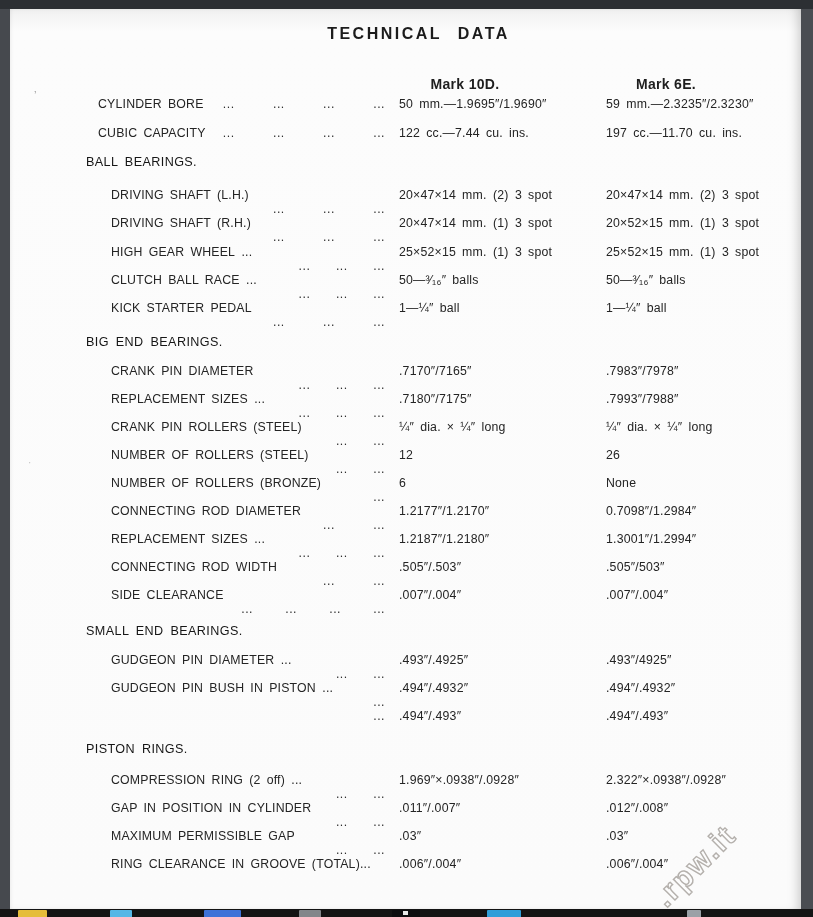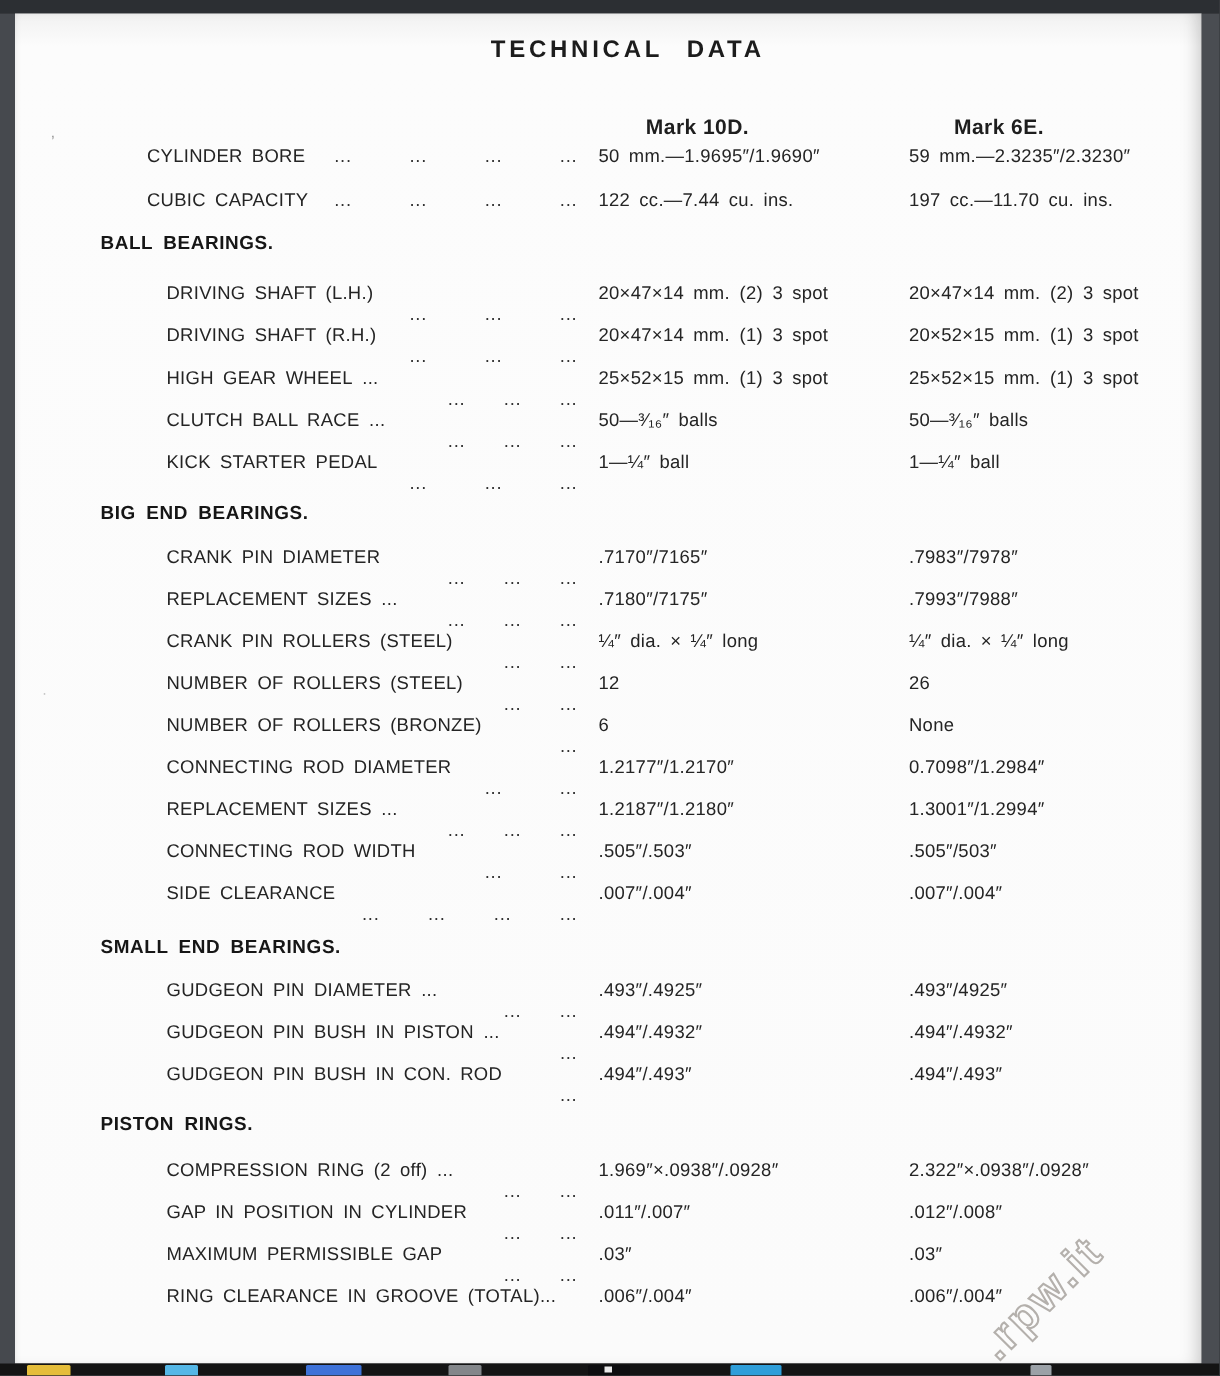--- a/index.html
+++ b/index.html
@@ -33,22 +33,22 @@
           letter-spacing:0.2px; word-spacing:2.5px; color:#242424; }
   .intro .row { height:29px; }
   .g-ball .row { height:28.3px; }
   .c-label { width:301px; display:flex; align-items:flex-start; }
   .sect .c-label { padding-left:13px;flex-direction:column; }
   .lbl  { white-space:pre; }
   .dots { margin-left:auto; padding-right:14px; letter-spacing:0.5px; white-space:pre; color:#2e2e2e; }
   .c-v1 { width:207px; white-space:pre; }
   .c-v2 { flex:1; white-space:pre; }
 
-  .sec { padding-left:57px; font-weight:bold; font-size:12.6px; letter-spacing:0.4px;
-         word-spacing:3px; color:#161616; }
+  .sec { padding-left:57px; font-weight:normal; font-size:12.6px; letter-spacing:0.4px;
+         word-spacing:3px; color:#161616;margin-left:19px; }
   .h-ball   { margin-top:0;    height:33px; }
   .h-big    { margin-top:5.5px;height:29px; }
   .h-small  { margin-top:8px;  height:29px; }
   .h-piston { margin-top:5px;  height:31px; }
 
   .watermark { position:absolute; right:-14px; bottom:26px; width:240px; text-align:center;
                transform:rotate(-45deg); font-size:30px; font-weight:bold; letter-spacing:2px;
                color:#fcfcfc; -webkit-text-stroke:1.4px #b4b0ac; z-index:1; }
 
   .speck-a { position:absolute; left:24px; top:80px; color:#9a9a9a; font-size:11px; }
@@ -228,21 +228,20 @@
         <div class="row">
           <div class="c-label">
               <span class="lbl">GUDGEON PIN BUSH IN PISTON ...</span>
               <span class="dots">...</span>
             </div>
           <div class="c-v1">.494″/.4932″</div>
           <div class="c-v2">.494″/.4932″</div>
         </div>
         <div class="row">
           <div class="c-label">
-              <span class="lbl">GUDGEON PIN BUSH IN CON. ROD</span>
               <span class="dots">...</span>
             </div>
           <div class="c-v1">.494″/.493″</div>
           <div class="c-v2">.494″/.493″</div>
         </div>
       </div>
 
       <div class="sec h-piston">PISTON RINGS.</div>
       <div class="sect">
         <div class="row">

